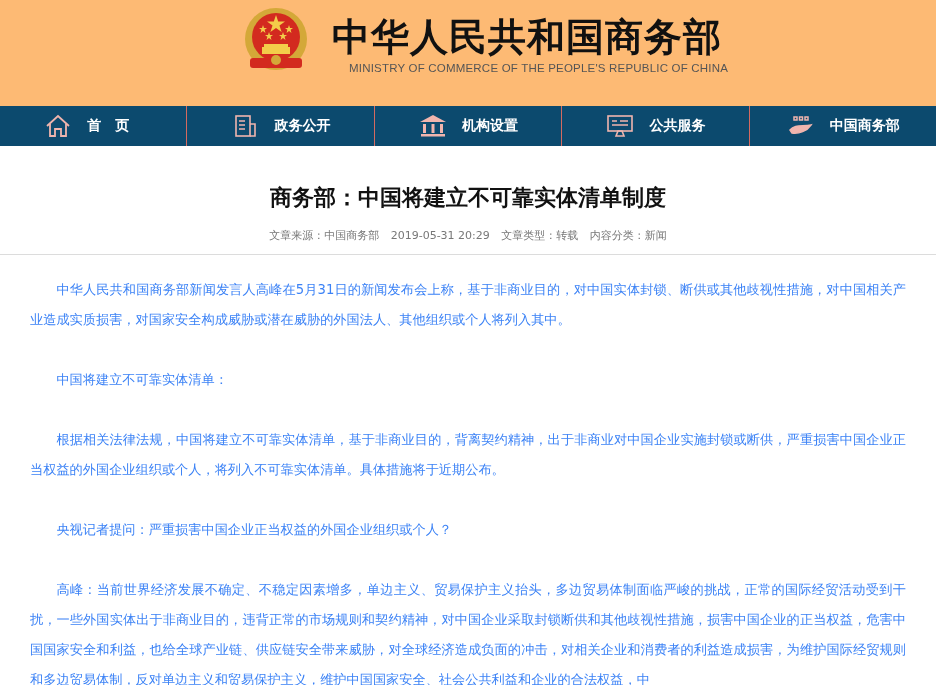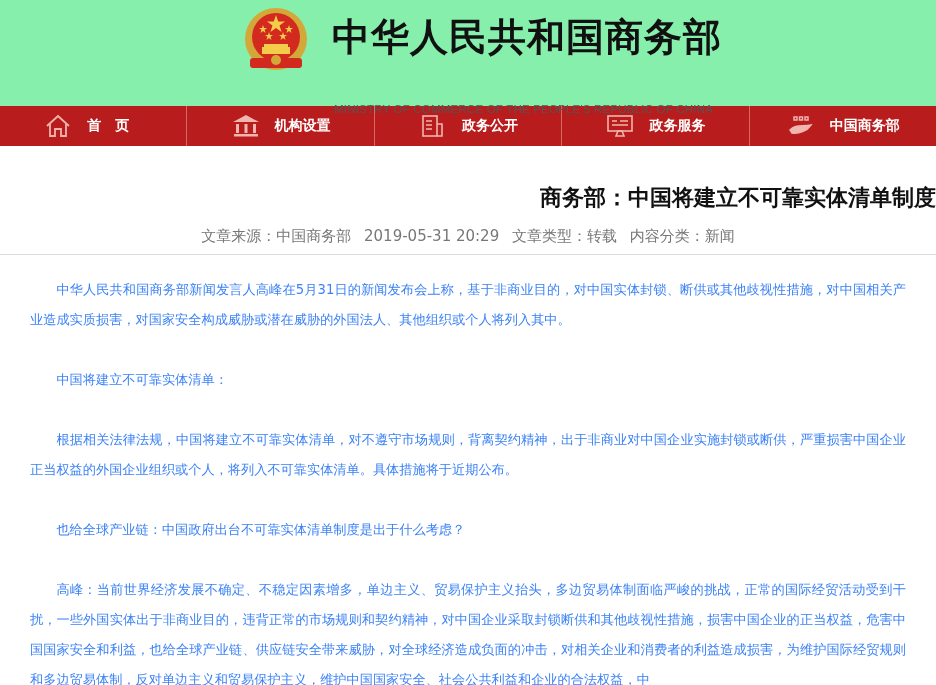--- a/index.html
+++ b/index.html
@@ -1,54 +1,54 @@
 <!DOCTYPE html>
 <html><head>
 <meta charset="utf-8">
 <style>
   * { margin: 0; padding: 0; box-sizing: border-box; }
   html, body { width: 936px; height: 685px; overflow: hidden; background: #ffffff; }
   body { font-family: "DejaVu Sans", "Liberation Sans", sans-serif; color: #222; }
 
   .header {
-    height: 106px; background: #86efac; position: relative;
+    height: 106px; background: #fdba74; position: relative;
   }
   .emblem {
     position: absolute; left: 242px; top: 6px; width: 68px; height: 70px;
   }
   .title-cn {
     position: absolute; left: 332px; top: 14px;
     font-size: 38px; font-weight: bold; color: #111; letter-spacing: 1px;
     white-space: nowrap; line-height: 46px;
   }
   .title-en {
-    position: absolute; left: 334px; top: 62px;
+    position: absolute; left: 349px; top: 62px;
     font-family: "Liberation Sans", sans-serif;
-    font-size: 11.5px; color: #555; letter-spacing: 0.2px; white-space: nowrap; margin-top: 41px;
+    font-size: 11.5px; color: #555; letter-spacing: 0.2px; white-space: nowrap;
   }
 
   .nav {
-    height: 40px; background: #b91c1c; display: flex;
+    height: 40px; background: #0c4a6e; display: flex;
   }
   .nav-item {
     flex: 1; display: flex; align-items: center; justify-content: center;
     border-right: 1px solid #d46a60; color: #fff; cursor: pointer; gap: 14px;
   }
   .nav-item:last-child { border-right: none; }
   .nav-item .icon { width: 30px; height: 26px; display: flex; align-items: center; justify-content: center; }
   .nav-item .label { font-size: 14px; font-weight: bold; color: #fff; white-space: nowrap; }
   .nav-item.home .label { letter-spacing: 14px; }
 
   .article { padding-top: 36px; }
   .article-title {
-    text-align: right; font-size: 22px; font-weight: bold; color: #111;
+    text-align: center; font-size: 22px; font-weight: bold; color: #111;
     height: 32px; line-height: 32px;
   }
   .meta {
-    margin-top: 14px; text-align: center; font-size: 15px; color: #777; height: 16px; line-height: 16px;
+    margin-top: 14px; text-align: center; font-size: 11px; color: #777; height: 16px; line-height: 16px;
   }
   .meta span { margin: 0 4px; }
   .divider { margin-top: 10px; height: 1px; background: #dcdcdc; }
 
   .content { padding: 20px 30px 0 30px; }
   .content p {
     font-size: 13.2px; line-height: 30px; color: #3b82f6; text-indent: 2em;
     text-align: justify; margin-bottom: 30px;
   }
 </style>
@@ -80,49 +80,49 @@
     <span class="icon">
       <svg width="26" height="24" viewBox="0 0 26 24" fill="none" stroke="#f0b5ae" stroke-width="1.8">
         <path d="M2 12 L13 2 L24 12"></path>
           <path d="M5 10 V22 H10 V15 H16 V22 H21 V10"></path>
       </svg>
     </span>
     <span class="label">首页</span>
   </div>
   <div class="nav-item">
     <span class="icon">
+      <svg width="24" height="24" viewBox="0 0 24 24" fill="none" stroke="#f0b5ae" stroke-width="1.6">
+        <rect x="2" y="2" width="14" height="20"></rect>
+          <path d="M16 10 H21 V22 H16"></path>
+        <path d="M5 7 H11 M5 11 H11 M5 15 H11"></path>
+      </svg>
+    </span>
+    <span class="label">政务公开</span>
+  </div>
+  <div class="nav-item">
+    <span class="icon">
       <svg width="28" height="24" viewBox="0 0 28 24" fill="#f0b5ae">
         <polygon points="14,1 27,8 1,8"></polygon>
         <rect x="4" y="10" width="3" height="9"></rect>
           <rect x="12.5" y="10" width="3" height="9"></rect>
           <rect x="21" y="10" width="3" height="9"></rect>
         <rect x="2" y="20" width="24" height="2.5"></rect>
       </svg>
     </span>
     <span class="label">机构设置</span>
   </div>
   <div class="nav-item">
     <span class="icon">
-      <svg width="24" height="24" viewBox="0 0 24 24" fill="none" stroke="#f0b5ae" stroke-width="1.6">
-        <rect x="2" y="2" width="14" height="20"></rect>
-          <path d="M16 10 H21 V22 H16"></path>
-        <path d="M5 7 H11 M5 11 H11 M5 15 H11"></path>
-      </svg>
-    </span>
-    <span class="label">政务公开</span>
-  </div>
-  <div class="nav-item">
-    <span class="icon">
       <svg width="28" height="24" viewBox="0 0 28 24" fill="none" stroke="#f0b5ae" stroke-width="1.6">
         <rect x="2" y="2" width="24" height="15"></rect>
           <path d="M6 7 H11 M14 7 H22 M6 11 H22"></path>
         <path d="M10 22 L12 17 H16 L18 22 Z"></path>
       </svg>
     </span>
-    <span class="label">政务服务</span>
+    <span class="label">公共服务</span>
   </div>
   <div class="nav-item">
     <span class="icon">
       <svg width="28" height="24" viewBox="0 0 28 24" fill="none" stroke="#f0b5ae" stroke-width="1.5">
         <rect x="7" y="3" width="3" height="3"></rect>
           <rect x="12.5" y="3" width="3" height="3"></rect>
           <rect x="18" y="3" width="3" height="3"></rect>
         <path d="M3 16 C8 10, 16 13, 24 11 C20 17, 12 20, 5 19 Z" fill="#f0b5ae"></path>
       </svg>
     </span>
@@ -135,17 +135,17 @@
   <div class="meta">
     <span>文章来源：中国商务部</span>
     <span>2019-05-31 20:29</span>
     <span>文章类型：转载</span>
     <span>内容分类：新闻</span>
   </div>
   <div class="divider"></div>
   <div class="content">
     <p>中华人民共和国商务部新闻发言人高峰在5月31日的新闻发布会上称，基于非商业目的，对中国实体封锁、断供或其他歧视性措施，对中国相关产业造成实质损害，对国家安全构成威胁或潜在威胁的外国法人、其他组织或个人将列入其中。</p>
     <p>中国将建立不可靠实体清单：</p>
-    <p>根据相关法律法规，中国将建立不可靠实体清单，对不遵守市场规则，背离契约精神，出于非商业对中国企业实施封锁或断供，严重损害中国企业正当权益的外国企业组织或个人，将列入不可靠实体清单。具体措施将于近期公布。</p>
-    <p>也给全球产业链：中国政府出台不可靠实体清单制度是出于什么考虑？</p>
+    <p>根据相关法律法规，中国将建立不可靠实体清单，基于非商业目的，背离契约精神，出于非商业对中国企业实施封锁或断供，严重损害中国企业正当权益的外国企业组织或个人，将列入不可靠实体清单。具体措施将于近期公布。</p>
+    <p>央视记者提问：严重损害中国企业正当权益的外国企业组织或个人？</p>
     <p>高峰：当前世界经济发展不确定、不稳定因素增多，单边主义、贸易保护主义抬头，多边贸易体制面临严峻的挑战，正常的国际经贸活动受到干扰，一些外国实体出于非商业目的，违背正常的市场规则和契约精神，对中国企业采取封锁断供和其他歧视性措施，损害中国企业的正当权益，危害中国国家安全和利益，也给全球产业链、供应链安全带来威胁，对全球经济造成负面的冲击，对相关企业和消费者的利益造成损害，为维护国际经贸规则和多边贸易体制，反对单边主义和贸易保护主义，维护中国国家安全、社会公共利益和企业的合法权益，中</p>
   </div>
 </div>
 
 </body></html>

